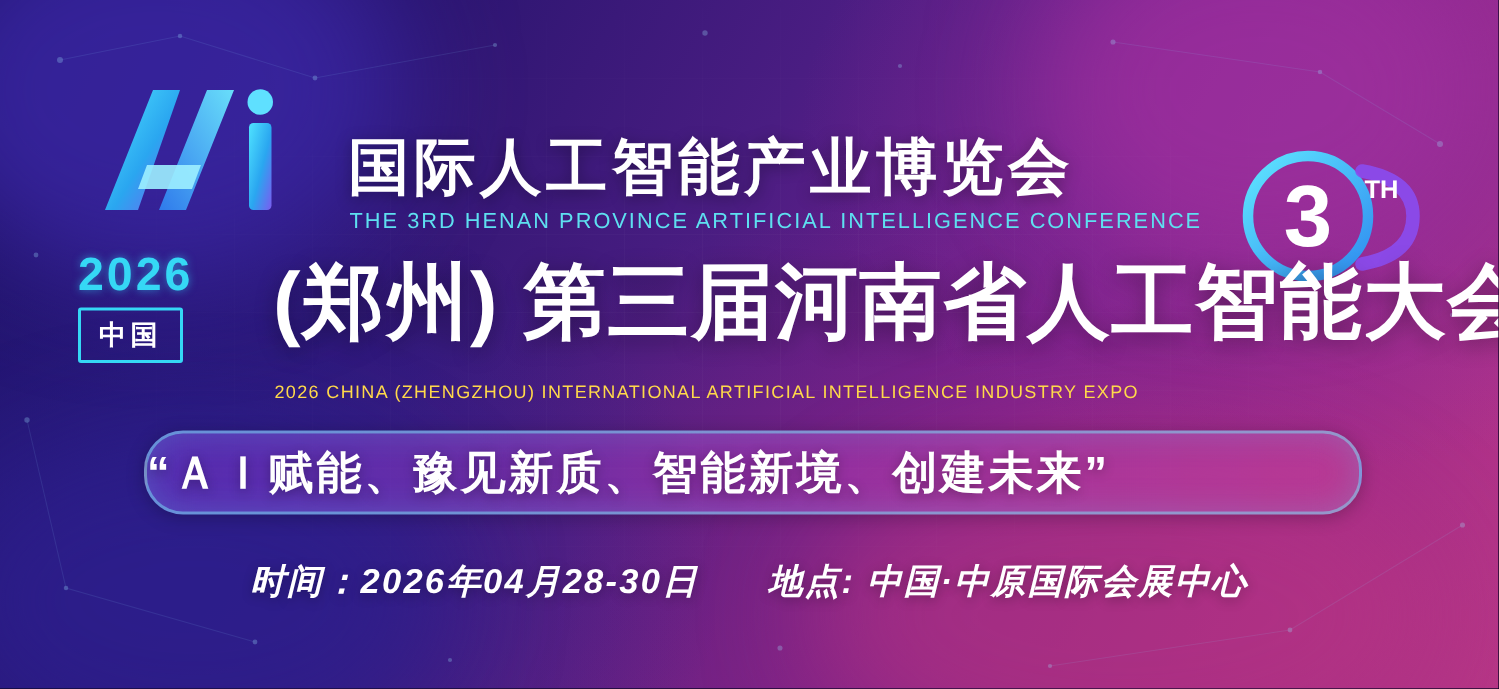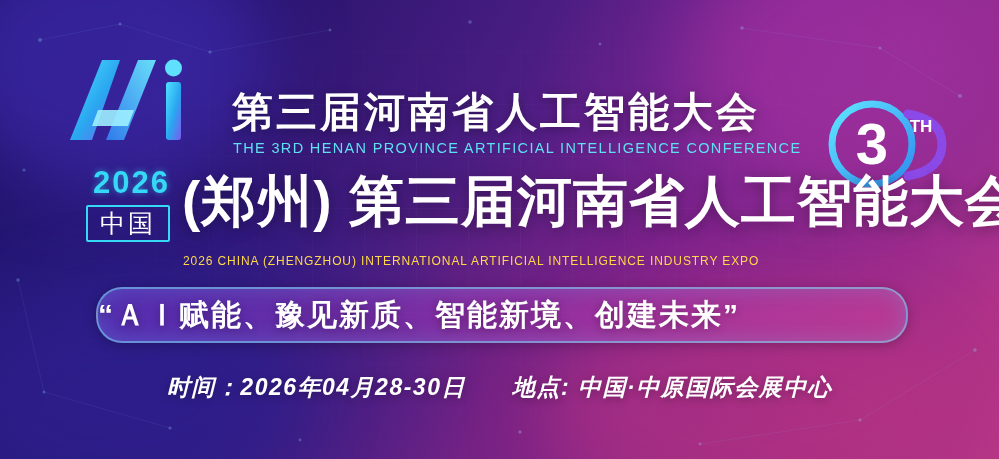--- a/index.html
+++ b/index.html
@@ -101,37 +101,37 @@
     position: absolute;
     left: 0; right: 0;
     top: 162px;
     height: 100px;
   }
   .year-block {
     position: absolute;
     left: 52px;
     top: 4px;
     width: 118px;
-    text-align: right;
+    text-align: left;
   }
   .year-num {
     font-size: 31px;
     font-weight: bold;
     letter-spacing: 2px;
     color: #35d8f5;
     -webkit-text-stroke: 0px;
     text-shadow: 0 0 6px rgba(50,210,245,0.55);
     line-height: 34px;
   }
   .year-cn {
     display: inline-block;
     margin-top: 5px;
     padding: 3px 12px 4px;
-    font-size: 25px;
-    font-weight: normal;
+    font-size: 18px;
+    font-weight: bold;
     letter-spacing: 3px;
     color: #ffffff;
     border: 2.5px solid #35d8f5;
     border-radius: 2px;
     line-height: 26px;
   }
   .bigtitle {
     position: absolute;
     left: 182px;
     top: 6px;
@@ -254,21 +254,21 @@
           <stop offset="100%" stop-color="#6be8ff"></stop>
         </linearGradient>
       </defs>
       <path d="M8 88 L40 8 L58 8 L30 88 Z" fill="url(#aiGrad)"></path>
       <path d="M44 88 L76 8 L94 8 L62 88 Z" fill="url(#aiGrad2)" opacity="0.95"></path>
       <path d="M36 58 L72 58 L66 74 L30 74 Z" fill="#9defff" opacity="0.9"></path>
       <rect x="104" y="30" width="15" height="58" rx="3" fill="url(#aiGrad)"></rect>
       <circle cx="111.5" cy="16" r="8.5" fill="#5fe0ff"></circle>
     </svg>
 
-    <div class="headline-cn">第三届河南省人工智能大会</div>
+    <div class="headline-cn">国际人工智能产业博览会</div>
     <div class="headline-en">THE 3RD HENAN PROVINCE ARTIFICIAL INTELLIGENCE CONFERENCE</div>
 
     <svg class="badge3" viewBox="0 0 138 92">
       <defs>
         <linearGradient id="ringGrad" x1="0" y1="0" x2="1" y2="1">
           <stop offset="0%" stop-color="#5fe6ff"></stop>
           <stop offset="100%" stop-color="#2f8cf0"></stop>
         </linearGradient>
       </defs>
       <circle cx="50" cy="46" r="40" fill="none" stroke="url(#ringGrad)" stroke-width="7"></circle>

